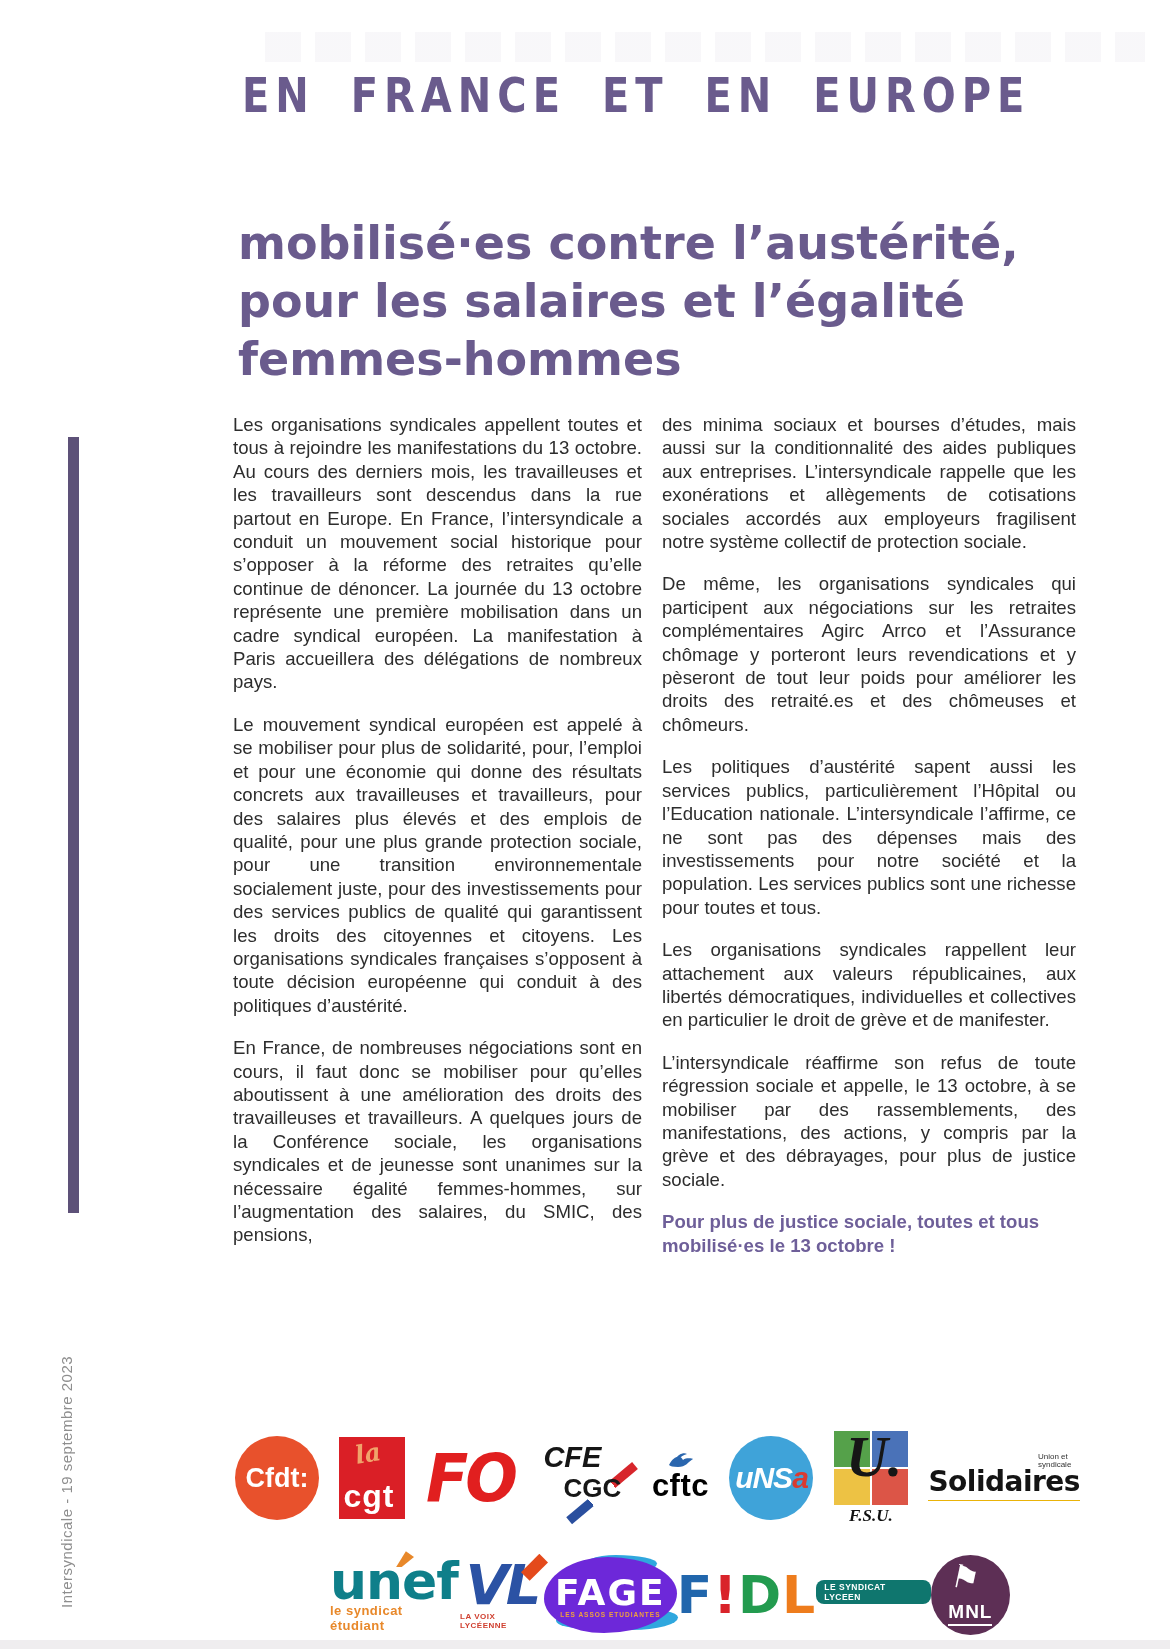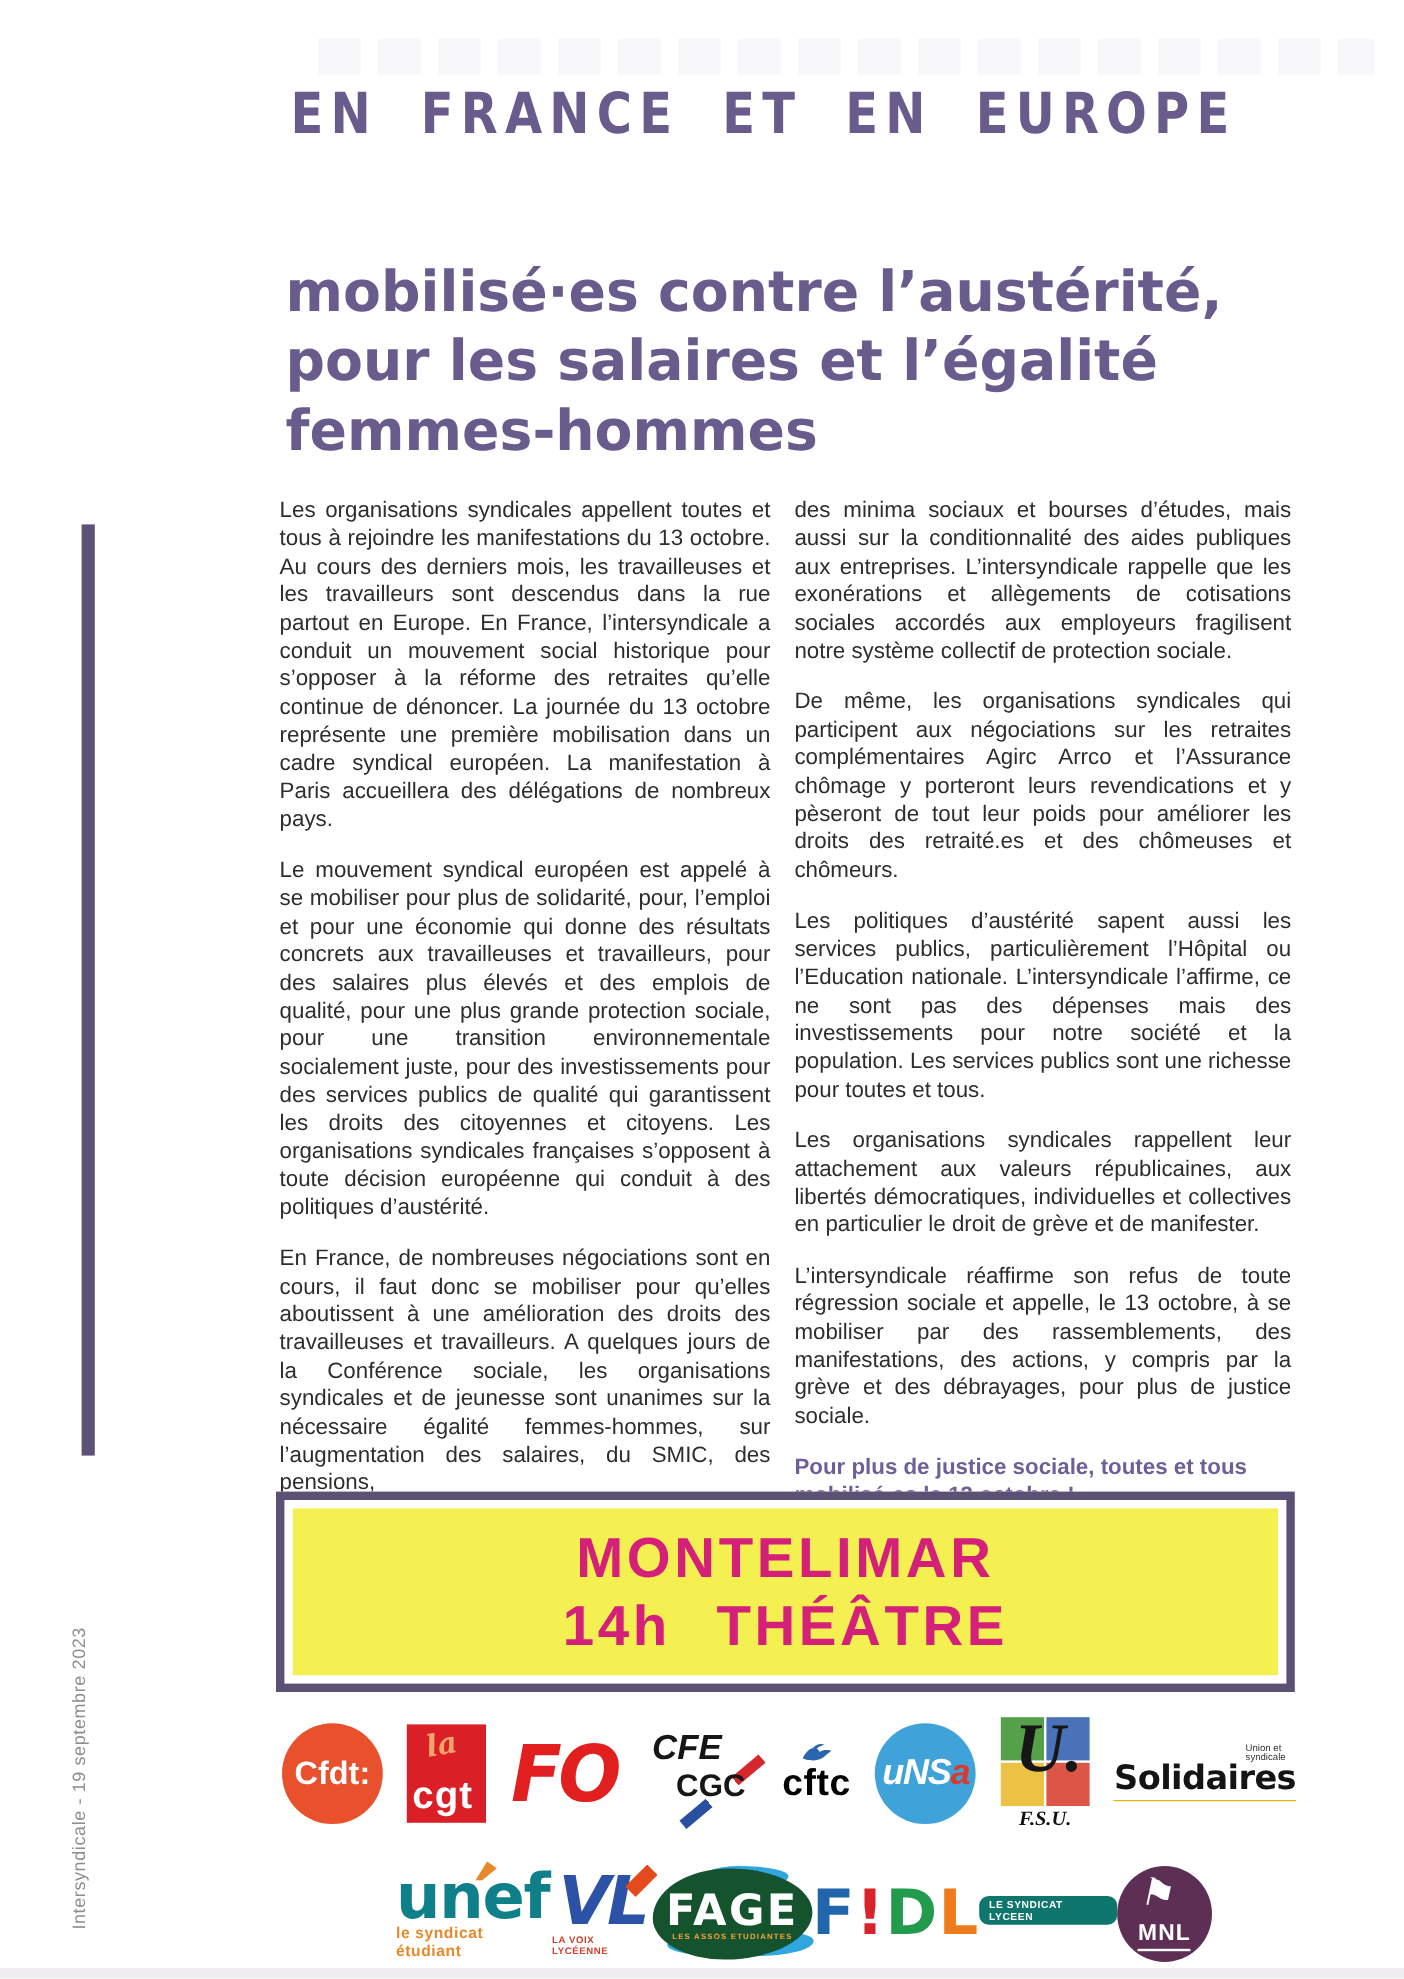--- a/index.html
+++ b/index.html
@@ -96,21 +96,21 @@
     clip-path:polygon(0 100%,55% 0,100% 35%,30% 100%);}
   .unef-sub{font-size:13px;font-weight:bold;color:#e8882a;margin-top:-4px;letter-spacing:0.5px;}
 
   .vl{position:relative;display:flex;flex-direction:column;align-items:center;}
   .vl-txt{font-size:56px;font-weight:bold;font-style:italic;color:#2b52a4;letter-spacing:-3px;
     line-height:0.9;font-family:"DejaVu Sans",sans-serif;}
   .vl-mega{position:absolute;top:-6px;right:-4px;width:27px;height:27px;background:#e44a1c;
     clip-path:polygon(0 68%,68% 0,100% 32%,32% 100%);}
   .vl-sub{font-size:8px;color:#d04030;font-weight:bold;margin-top:2px;letter-spacing:0.5px;}
 
-  .fage-blob{width:134px;height:76px;background:#14532d;
+  .fage-blob{width:134px;height:76px;background:#6d28d9;
     border-radius:48% 52% 55% 45% / 55% 48% 52% 45%;
     display:flex;flex-direction:column;align-items:center;justify-content:center;
     box-shadow:8px -30px 0 -28px #2fa7de, -14px 22px 0 -26px #2fa7de, 28px 24px 0 -27px #2fa7de;}
   .fage-txt{color:#fff;font-weight:bold;font-size:36px;letter-spacing:2px;font-family:"DejaVu Sans",sans-serif;}
   .fage-sub{color:#f0a23c;font-size:6.5px;font-weight:bold;letter-spacing:1px;margin-top:-2px;}
 
   .fidl{display:flex;align-items:center;}
   .fidl-txt{font-size:52px;font-weight:bold;line-height:0.9;font-family:"DejaVu Sans",sans-serif;letter-spacing:1px;}
   .fidl-txt .c1{color:#2166ac;} .fidl-txt .c2{color:#d9232a;}
   .fidl-txt .c3{color:#239b4f;} .fidl-txt .c4{color:#ee7c1c;}
@@ -156,26 +156,20 @@
 
   <div class="col col-right">
     <p>des minima sociaux et bourses d’études, mais aussi sur la conditionnalité des aides publiques aux entreprises. L’intersyndicale rappelle que les exonérations et allègements de cotisations sociales accordés aux employeurs fragilisent notre système collectif de protection sociale.</p>
     <p>De même, les organisations syndicales qui participent aux négociations sur les retraites complémentaires Agirc Arrco et l’Assurance chômage y porteront leurs revendications et y pèseront de tout leur poids pour améliorer les droits des retraité.es et des chômeuses et chômeurs.</p>
     <p>Les politiques d’austérité sapent aussi les services publics, particulièrement l’Hôpital ou l’Education nationale. L’intersyndicale l’affirme, ce ne sont pas des dépenses mais des investissements pour notre société et la population. Les services publics sont une richesse pour toutes et tous.</p>
     <p>Les organisations syndicales rappellent leur attachement aux valeurs républicaines, aux libertés démocratiques, individuelles et collectives en particulier le droit de grève et de manifester.</p>
     <p>L’intersyndicale réaffirme son refus de toute régression sociale et appelle, le 13 octobre, à se mobiliser par des rassemblements, des manifestations, des actions, y compris par la grève et des débrayages, pour plus de justice sociale.</p>
     <p class="closing">Pour plus de justice sociale, toutes et tous mobilisé·es le 13 octobre !</p>
   </div>
 
-  <div class="event">
-    <div class="event-inner">
-      <div class="event-city">MONTELIMAR</div>
-      <div class="event-place">14h THÉÂTRE</div>
-    </div>
-  </div>
 
   <div class="logos-row1">
 
     <div class="cfdt">
       <span>Cfdt:</span>
     </div>
 
     <div class="cgt">
       <span class="cgt-la">la</span>
       <span class="cgt-txt">cgt</span>

